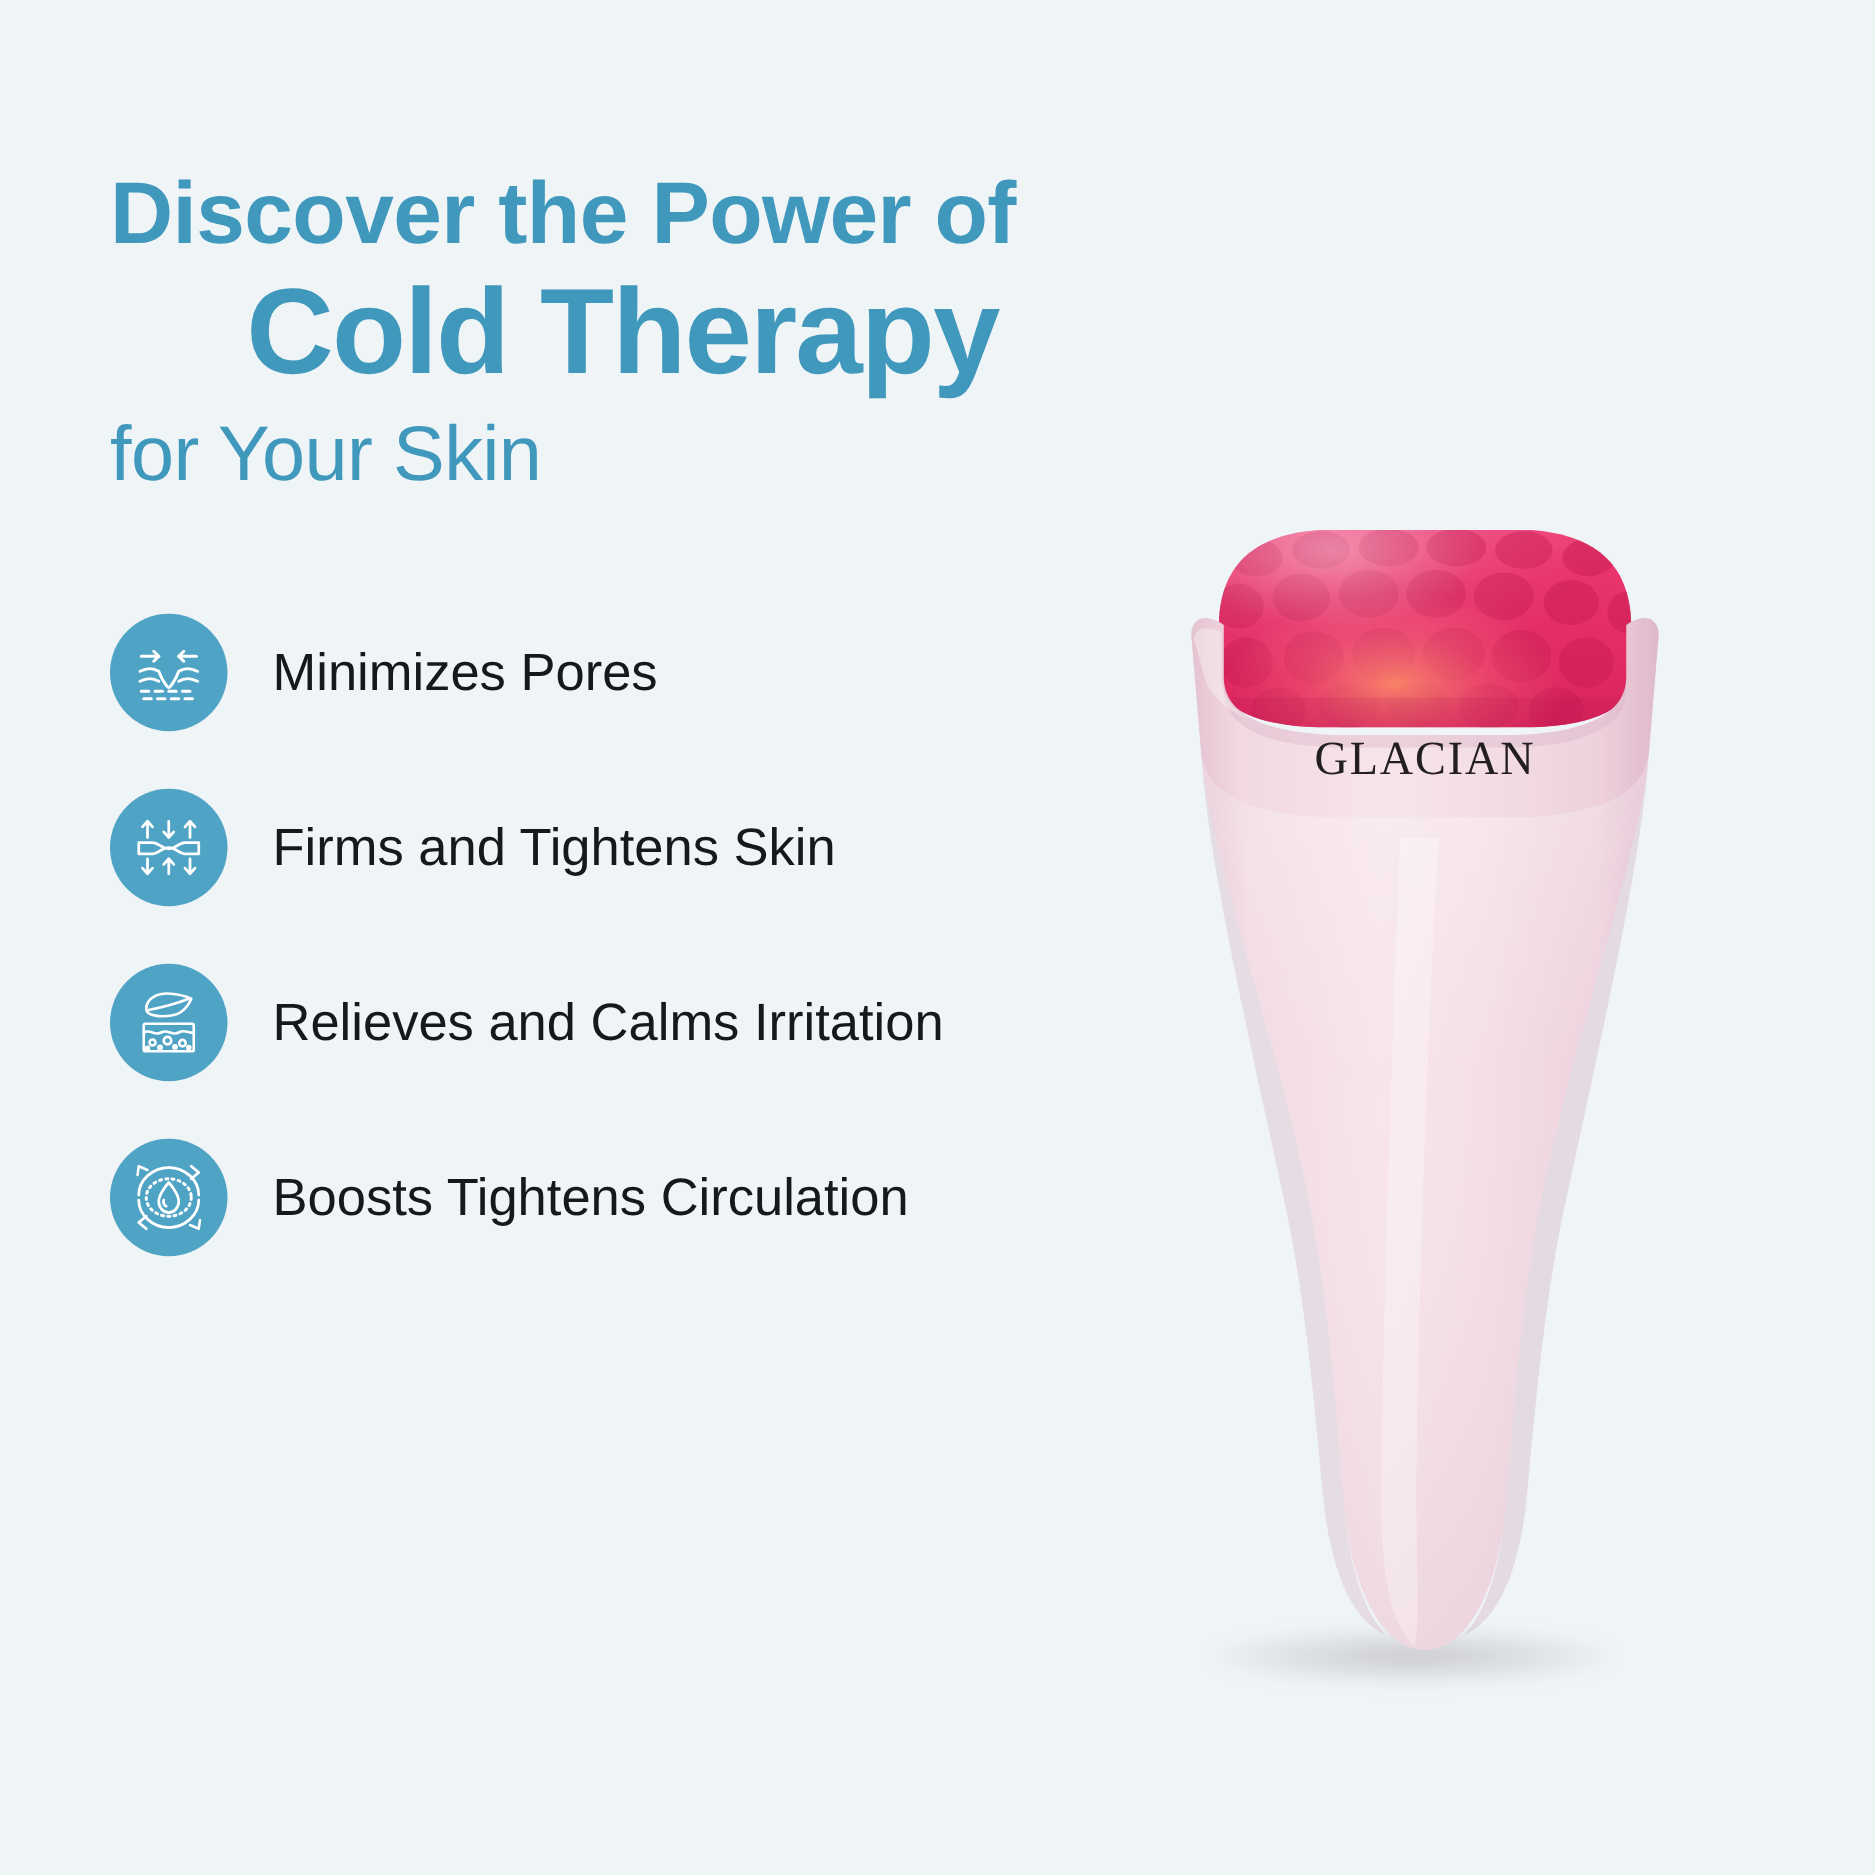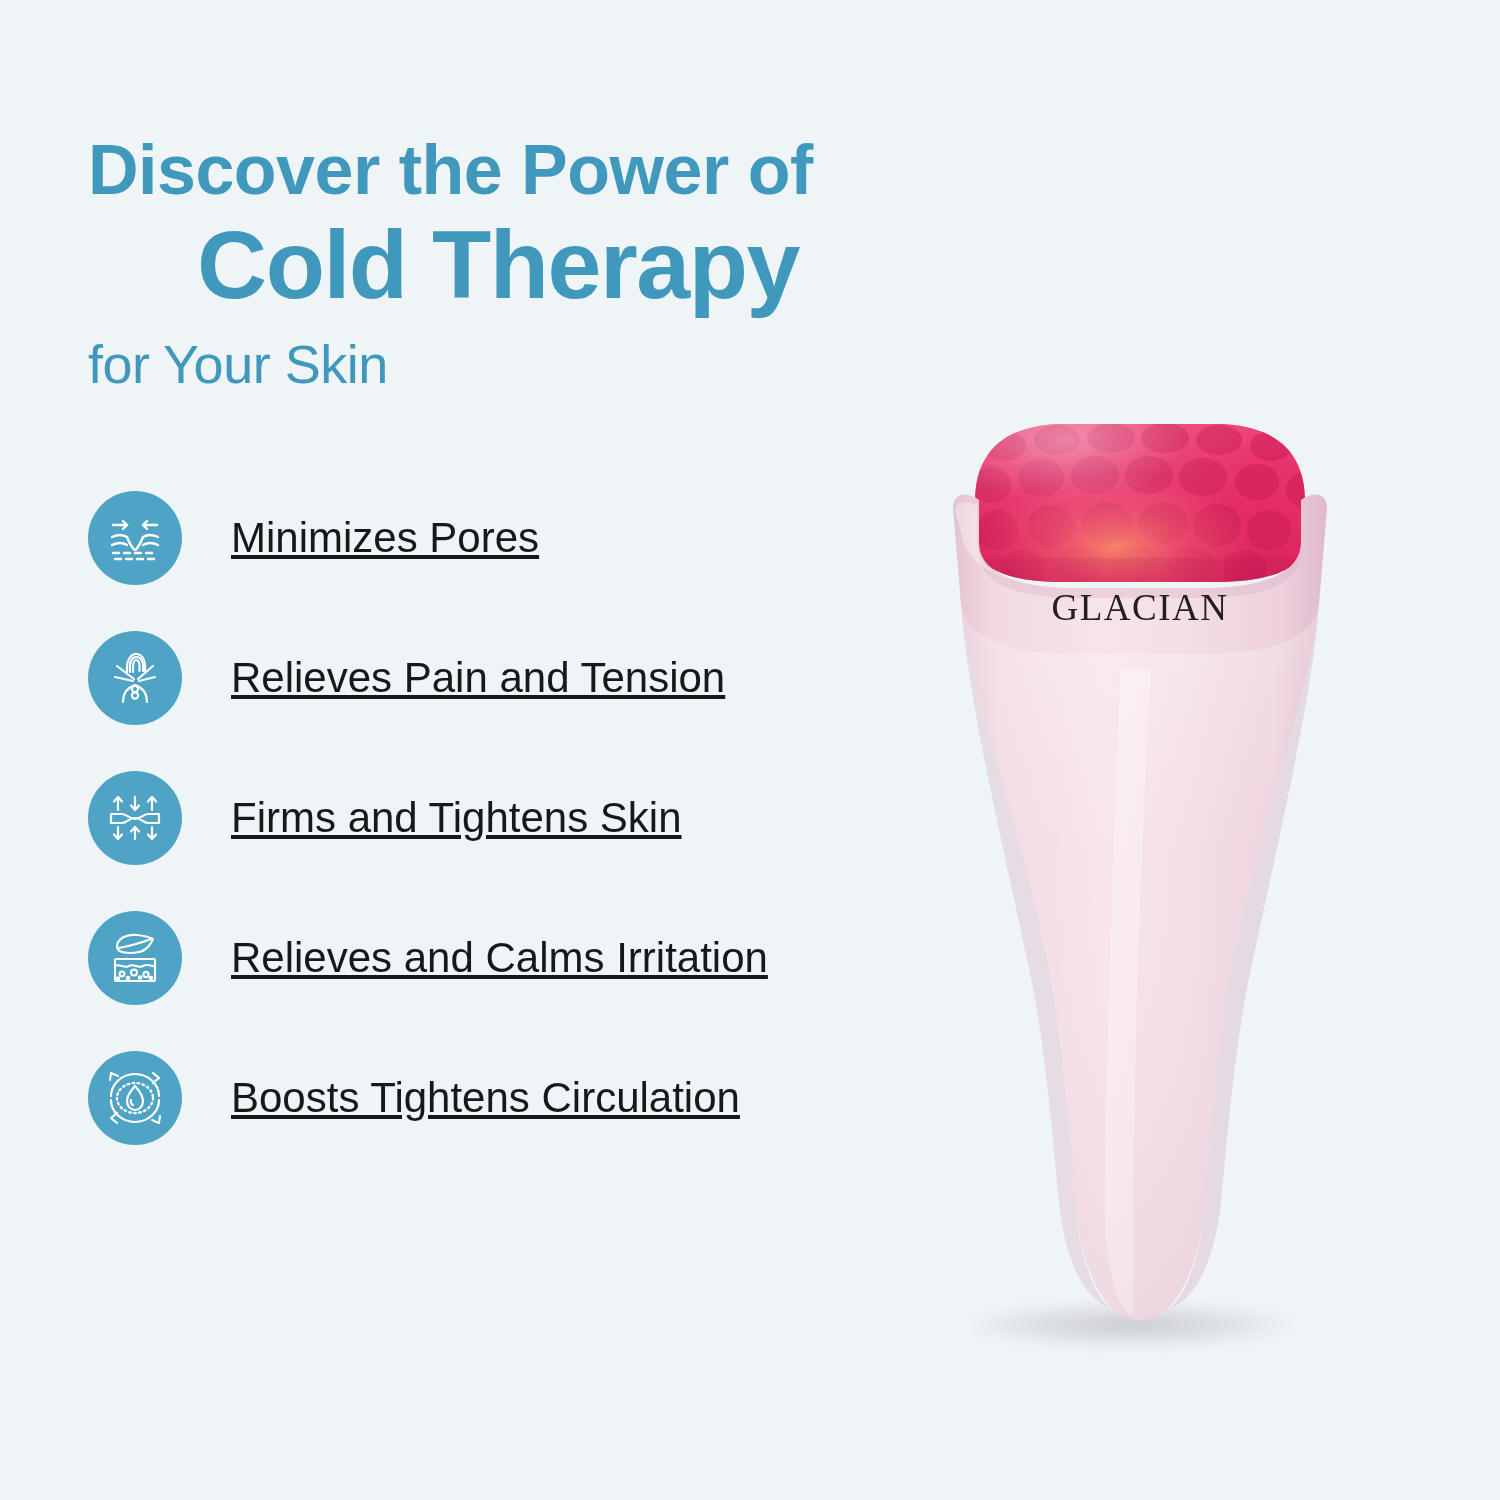--- a/index.html
+++ b/index.html
@@ -41,21 +41,21 @@
     line-height: 84px;
   }
   .hl-2 {
     font-size: 97px;
     font-weight: 700;
     line-height: 106px;
     letter-spacing: -1.5px;
     text-align: center;
   }
   .hl-3 {
-    font-size: 54px;
+    font-size: 62px;
     font-weight: 400;
     line-height: 92px;
   }
 
   
   .features {
     position: absolute;
     left: 88px;
     top: 488px;
     width: 880px;
@@ -73,27 +73,26 @@
     background: #4fa3c4;
     flex: 0 0 94px;
     display: flex;
     align-items: center;
     justify-content: center;
   }
   .feature-icon svg {
     display: block;
   }
   .feature-label {
-    margin-left: 49px;
+    margin-left: 36px;
     font-size: 42px;
     font-weight: 400;
     color: #17181a;
     letter-spacing: 0px;
     white-space: nowrap;
-    text-decoration: underline;
   }
 
   
   .product {
     position: absolute;
     left: 905px;
     top: 390px;
     width: 470px;
     height: 960px;
   }
@@ -154,35 +153,20 @@
           <path d="M44 15 L40 19 L44 23"></path>
           <path d="M9 31 C15 28 19 28 24 31 C27 39 31 44 32 44 C33 44 37 39 40 31 C45 28 49 28 55 31"></path>
           <path d="M9 39 C15 36 19 36 24 39 M40 39 C45 36 49 36 55 39"></path>
           <path d="M10 47 H16 M21 47 H27 M32 47 H38 M43 47 H49" stroke-dasharray="0"></path>
           <path d="M12 53 H18 M23 53 H29 M34 53 H40 M45 53 H51"></path>
         </svg>
       </div>
       <div class="feature-label">Minimizes Pores</div>
     </div>
 
-    <div class="feature-row">
-      <div class="feature-icon">
-        <svg width="64" height="64" viewBox="0 0 64 64" fill="none" stroke="#ffffff" stroke-width="2.1" stroke-linecap="round" stroke-linejoin="round">
-          <path d="M24 26 C23 14 28 8 33 8 C39 8 43 14 42 25"></path>
-          <path d="M27 26 C26 16 29 11 33 11 C38 11 41 16 40 25"></path>
-          <path d="M30 26 C29.5 18 31 14 33 14 C36 14 37 18 36.5 25"></path>
-          <path d="M14 20 L31 33 M50 20 L35 33"></path>
-          <path d="M12 31 L30 35 M52 31 L36 35"></path>
-          <path d="M20 56 C20 46 26 41 32 39 C38 41 44 46 44 56"></path>
-          <circle cx="32" cy="43" r="3.1"></circle>
-          <circle cx="32" cy="49.5" r="3.1"></circle>
-        </svg>
-      </div>
-      <div class="feature-label">Relieves Pain and Tension</div>
-    </div>
 
     <div class="feature-row">
       <div class="feature-icon">
         <svg width="64" height="64" viewBox="0 0 64 64" fill="none" stroke="#ffffff" stroke-width="2.2" stroke-linecap="round" stroke-linejoin="round">
           <path d="M15 24 V11 M11 15.5 L15 11 L19 15.5"></path>
           <path d="M32 11 V24 M28 19.5 L32 24 L36 19.5"></path>
           <path d="M49 24 V11 M45 15.5 L49 11 L53 15.5"></path>
           <path d="M8 28 H19 C24 28 26 33 32 33 C38 33 40 28 45 28 H56 V37 H45 C40 37 38 32 32 32 C26 32 24 37 19 37 H8 Z"></path>
           <path d="M15 41 V53 M11 48.5 L15 53 L19 48.5"></path>
           <path d="M32 53 V41 M28 45.5 L32 41 L36 45.5"></path>

